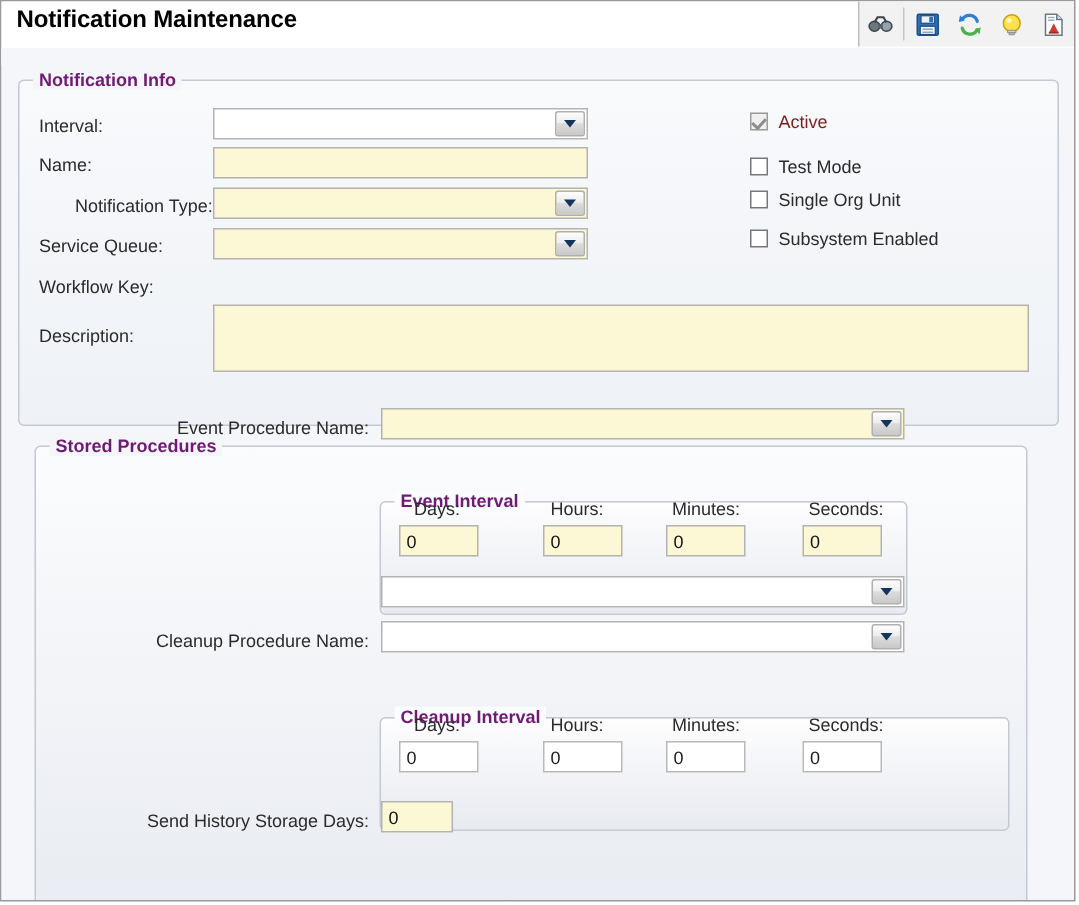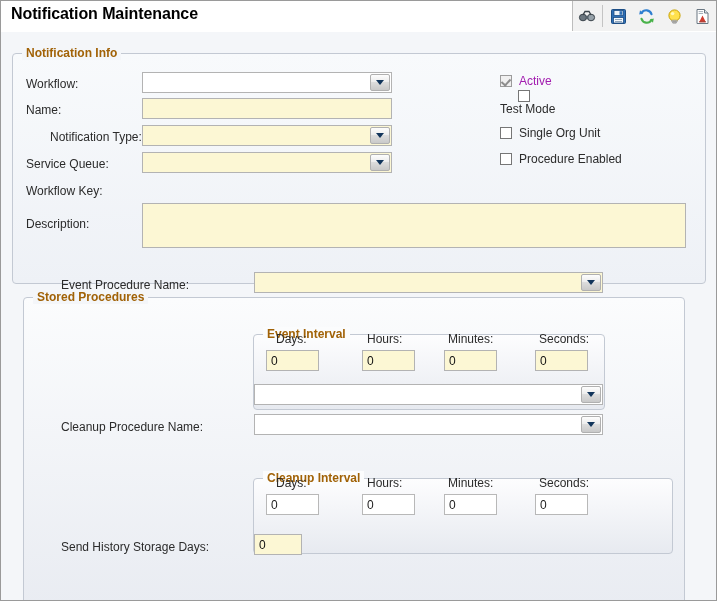--- a/index.html
+++ b/index.html
@@ -92,21 +92,21 @@
     border: 1px solid #c3c9d3;
     border-radius: 4px;
     box-sizing: border-box;
   }
   .groupbox > .gb-legend {
     position: absolute;
     top: -8px;
     left: 9px;
     padding: 0 4px;
     background: #f4f6f9;
-    color: #a16207;
+    color: #701a75;
     font-weight: bold;
     font-size: 12px;
     white-space: nowrap;
   }
 
   #gb-notification-info {
     left: 11px;
     top: 21px;
     width: 694px;
     height: 231px;
@@ -138,21 +138,21 @@
     background: linear-gradient(to bottom, #fdfdfe 0%, #e7eaf0 100%);
   }
 
   
   .lbl {
     position: absolute;
     font-size: 12px;
     color: #2b2b2b;
     white-space: nowrap;
   }
-  .lbl-r { text-align: left; }
+  .lbl-r { text-align: right; }
 
   
   .field {
     position: absolute;
     box-sizing: border-box;
     border: 1px solid #b3b3b3;
     background: #fcf7d4;
     font-family: "Liberation Sans", sans-serif;
     font-size: 12px;
     color: #111111;
@@ -239,21 +239,21 @@
     width: 4px;
     height: 7px;
     border: solid #8d8d8d;
     border-width: 0 2px 2px 0;
     transform: rotate(42deg);
   }
   .cb-label {
     font-size: 12px;
     color: #2b2b2b;
   }
-  .cb-label.dim { color: #a21caf; }
+  .cb-label.dim { color: #7f1d1d; }
 </style>
 </head>
 <body>
 
 <div class="window">
 
   <div class="titlebar">
     <div class="page-title">Notification Maintenance</div>
 
     <div class="toolbar">
@@ -309,21 +309,21 @@
       </div>
     </div>
   </div>
 
   <div class="content">
 
     <div class="groupbox" id="gb-notification-info">
       <span class="gb-legend">Notification Info</span>
     </div>
 
-    <div class="lbl" style="left:25px; top:45px;">Workflow:</div>
+    <div class="lbl" style="left:25px; top:45px;">Interval:</div>
     <div class="combo disabled" style="left:141px; top:40px; width:250px; height:21px;">
       <div class="combo-text"></div>
       <div class="combo-arrow">
           <span class="caret"></span>
         </div>
     </div>
 
     <div class="lbl" style="left:25px; top:71px;">Name:</div>
     <input class="field" style="left: 141px; top: 66px; width: 250px; height: 21px;" value="">
 
@@ -346,31 +346,31 @@
     <div class="lbl" style="left:25px; top:152px;">Workflow Key:</div>
     <div class="lbl" style="left:141px; top:152px;"></div>
 
     <div class="lbl" style="left:25px; top:185px;">Description:</div>
     <textarea class="field" style="left: 141px; top: 171px; width: 544px; height: 45px;"></textarea>
 
     <div class="cb-row" style="left:499px; top:42px;">
       <span class="cb-box checked-disabled"></span>
       <span class="cb-label dim">Active</span>
     </div>
-    <div class="cb-row" style="left:499px; top:58px;flex-direction:column;">
+    <div class="cb-row" style="left:499px; top:72px;">
       <span class="cb-box"></span>
       <span class="cb-label">Test Mode</span>
     </div>
     <div class="cb-row" style="left:499px; top:94px;">
       <span class="cb-box"></span>
       <span class="cb-label">Single Org Unit</span>
     </div>
     <div class="cb-row" style="left:499px; top:120px;">
       <span class="cb-box"></span>
-      <span class="cb-label">Procedure Enabled</span>
+      <span class="cb-label">Subsystem Enabled</span>
     </div>
 
     <div class="groupbox" id="gb-stored-procedures">
       <span class="gb-legend">Stored Procedures</span>
     </div>
 
     <div class="lbl lbl-r" style="left:60px; width:185px; top:246px;">Event Procedure Name:</div>
     <div class="combo" style="left:253px; top:240px; width:349px; height:21px;">
       <div class="combo-text"></div>
       <div class="combo-arrow">

